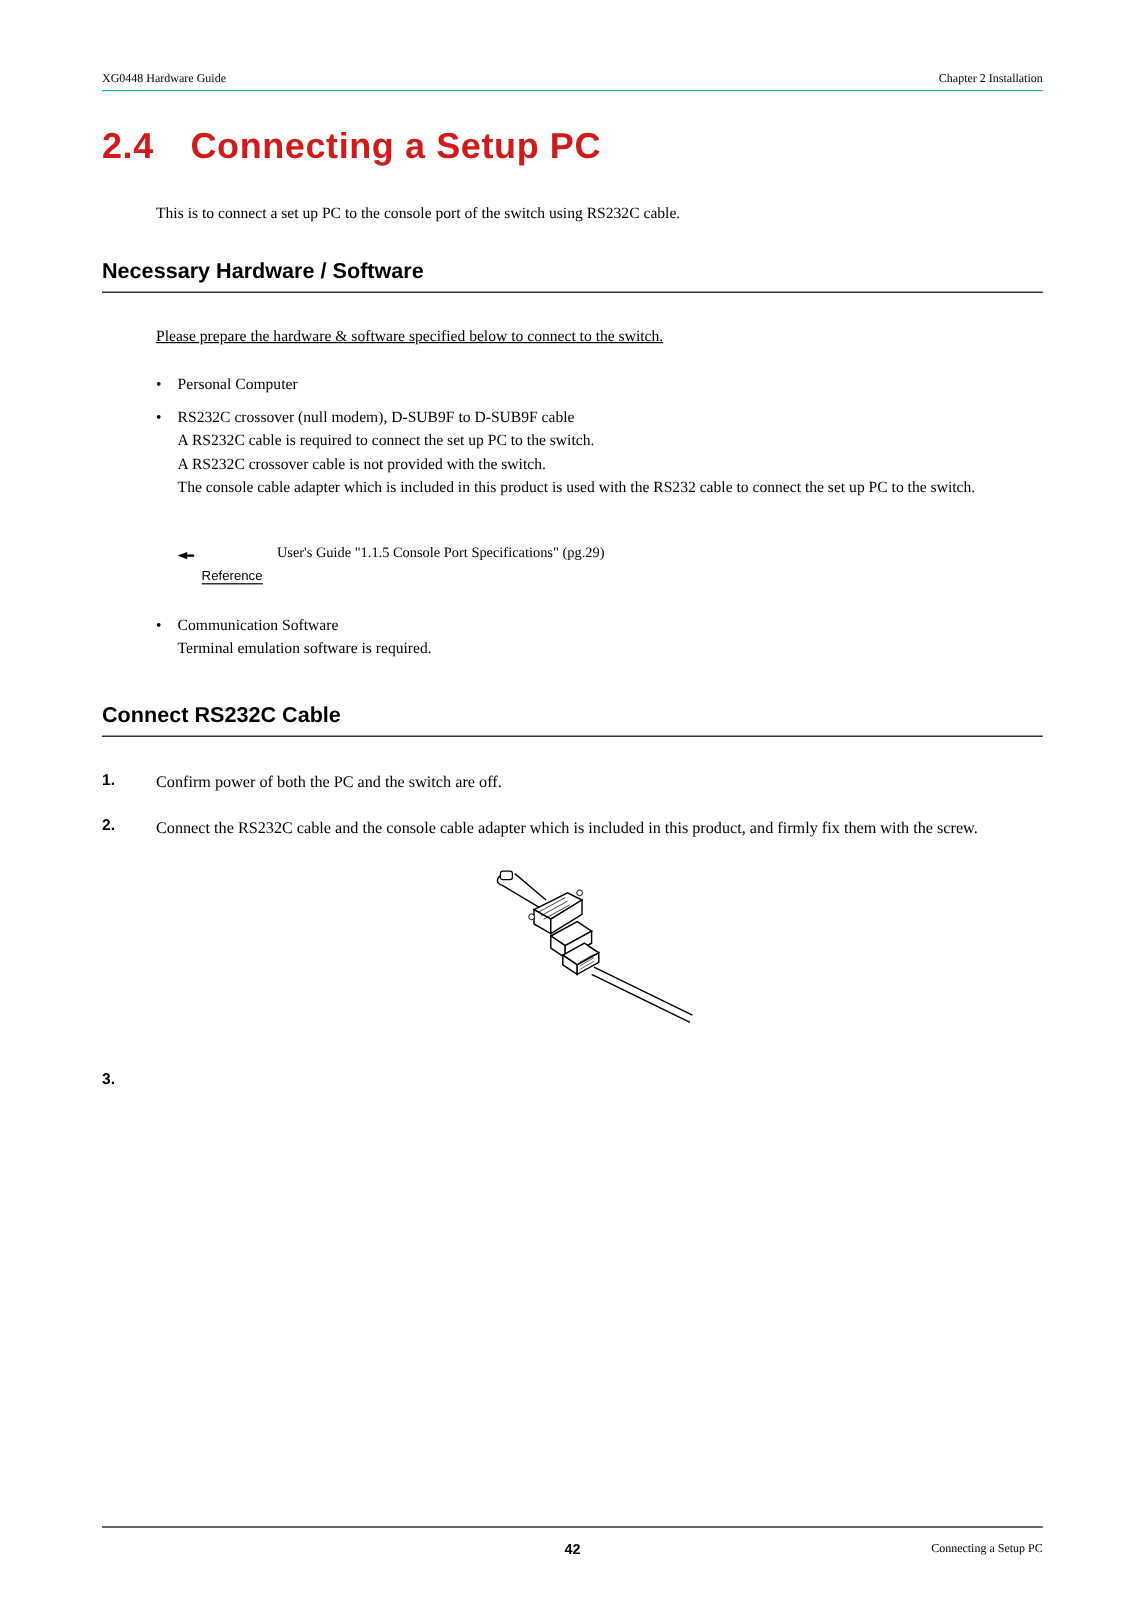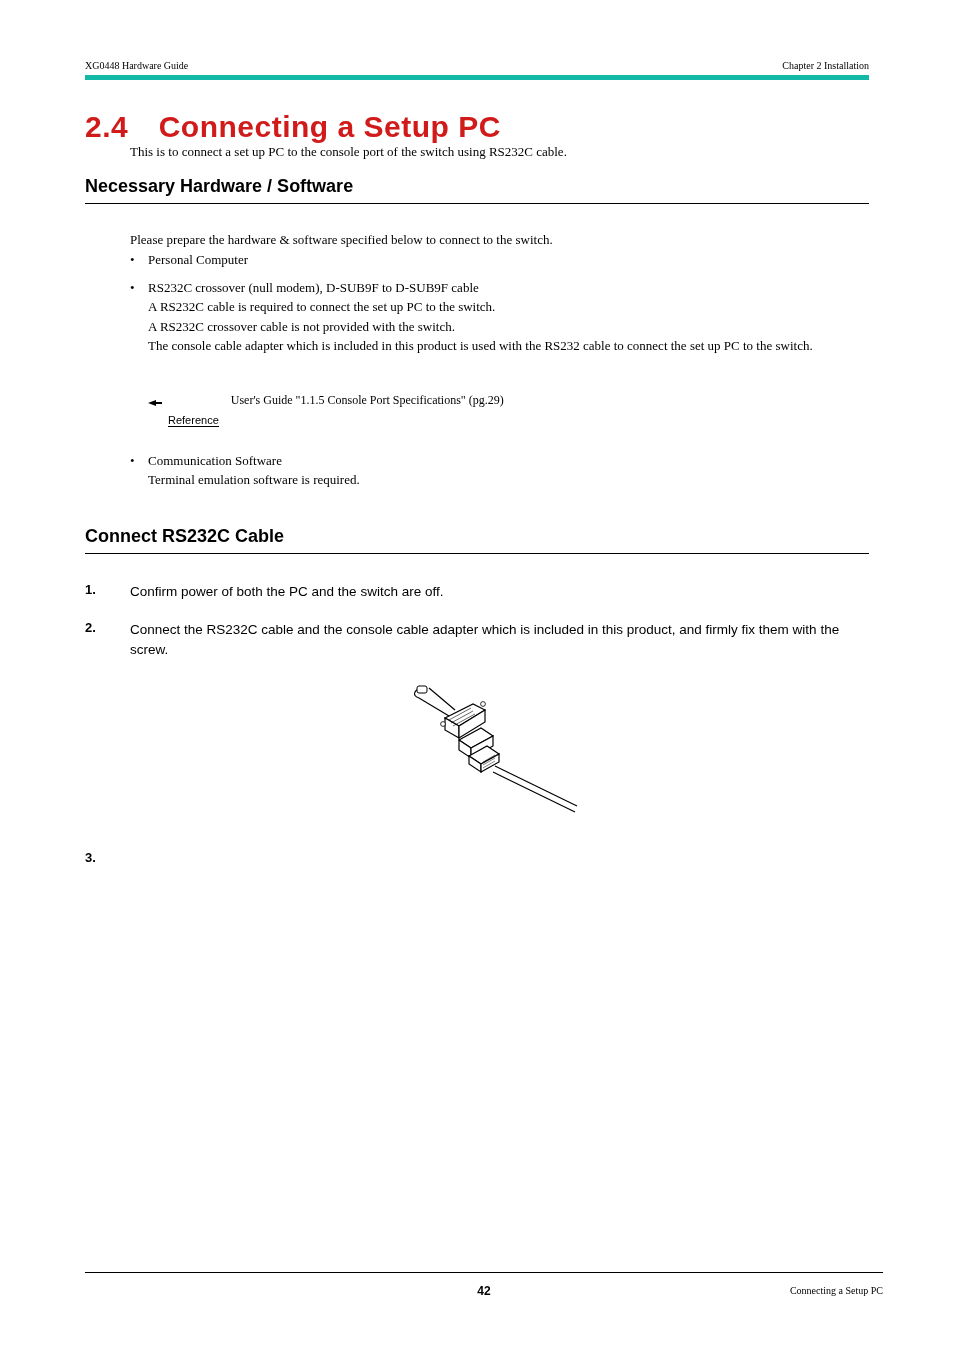--- a/index.html
+++ b/index.html
@@ -13,48 +13,50 @@
       width: 954px;
       height: 1351px;
       position: relative;
       padding: 60px 85px 60px 85px;
     }
     .header-row {
       display: flex;
       justify-content: space-between;
       font-size: 10px;
       font-family: "Times New Roman", serif;
-      border-bottom: 5px solid #14b8a6;
+      border-bottom: 1px solid #14b8a6;
       padding-bottom: 4px;
       margin-bottom: 30px;
     }
     .main-heading {
       font-family: Arial, Helvetica, sans-serif;
       font-weight: 900;
       font-size: 30px;
       color: #d11b1b;
       letter-spacing: 0.5px;
+      margin-bottom: 30px;
     }
     .intro-text {
       font-size: 13px;
       margin-left: 45px;
-      margin-bottom: 16px;
+      margin-bottom: 30px;
     }
     .sub-heading {
       font-family: Liberation Sans, sans-serif;
       font-weight: bold;
       font-size: 18px;
       border-bottom: 1px solid #000;
       padding-bottom: 6px;
       margin-bottom: 28px;
     }
     .para {
       font-size: 13px;
       margin-left: 45px;
-      margin-bottom: 2px;
+      margin-bottom: 22px;
+      text-decoration: underline;
     }
     .bullet-list {
       list-style: none;
       margin-left: 45px;
       margin-bottom: 18px;
     }
     .bullet-list li {
       font-size: 13px;
       position: relative;
       padding-left: 18px;
@@ -102,33 +104,33 @@
       margin-bottom: 18px;
     }
     .step-num {
       font-family: Arial, Helvetica, sans-serif;
       font-weight: bold;
       font-size: 13px;
       width: 45px;
       flex-shrink: 0;
     }
     .step-text {
-      font-family: Liberation Sans, sans-serif;
+      font-family: Liberation Serif, serif;
       font-size: 13.5px;
       line-height: 1.5;
     }
     .cable-figure {
       text-align: center;
       margin: 14px 0 28px 0;
     }
     .footer {
       position: absolute;
       bottom: 55px;
       left: 85px;
-      right: 71px;
+      right: 85px;
       border-top: 1px solid #000;
       padding-top: 12px;
       display: flex;
       justify-content: space-between;
       align-items: center;
       font-size: 11px;
     }
     .page-num {
       font-family: Arial, Helvetica, sans-serif;
       font-weight: bold;

